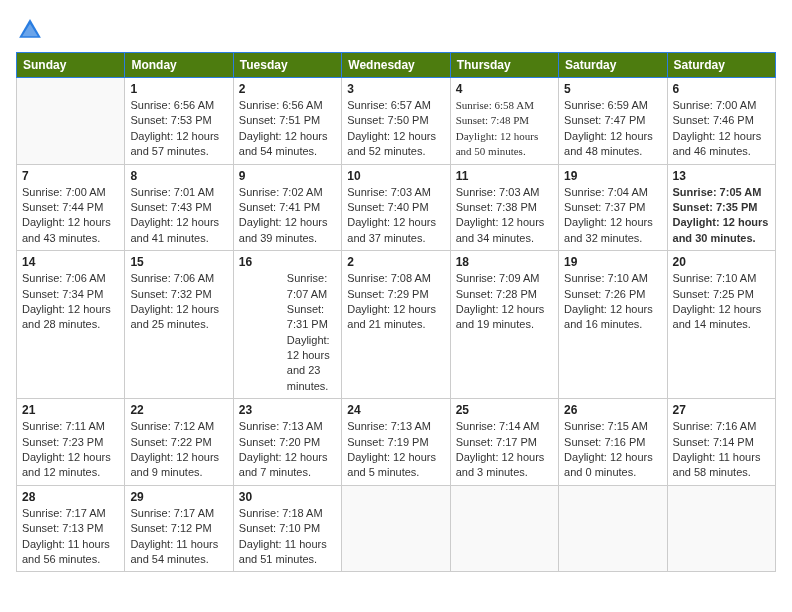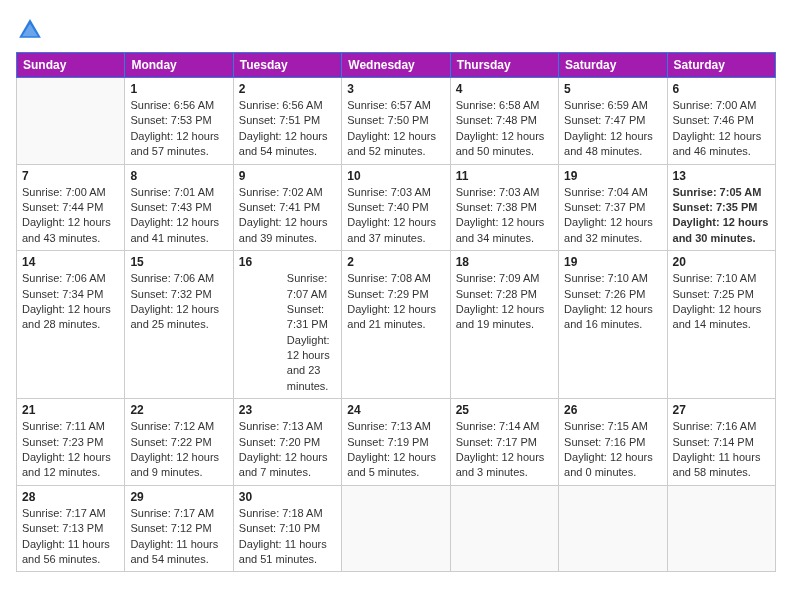--- a/index.html
+++ b/index.html
@@ -45,21 +45,21 @@
       color: #444;
       margin-top: 2px;
     }
     .calendar {
       width: 100%;
       border-collapse: collapse;
       margin-top: 8px;
       font-size: 11px;
     }
     .calendar th {
-      background: #a21caf;
+      background: #4d7c0f;
       color: #fff;
       text-align: left;
       padding: 5px 6px;
       font-size: 12px;
       font-weight: bold;
       border: 1px solid #2a7de1;
     }
     .calendar td {
       vertical-align: top;
       padding: 4px 5px;
@@ -135,21 +135,21 @@
         </td>
         <td>
           <span class="day-num">3</span>
           <div class="day-info" style="white-space: pre-line;">Sunrise: 6:57 AM
 Sunset: 7:50 PM
 Daylight: 12 hours
 and 52 minutes.</div>
         </td>
         <td>
           <span class="day-num">4</span>
-          <div class="day-info" style="white-space: pre-line;">Sunrise: 6:58 AM
+          <div class="day-info" style="white-space: pre-line; font-family: Liberation Serif, serif;">Sunrise: 6:58 AM
 Sunset: 7:48 PM
 Daylight: 12 hours
 and 50 minutes.</div>
         </td>
         <td>
           <span class="day-num">5</span>
           <div class="day-info" style="white-space: pre-line;">Sunrise: 6:59 AM
 Sunset: 7:47 PM
 Daylight: 12 hours
 and 48 minutes.</div>

